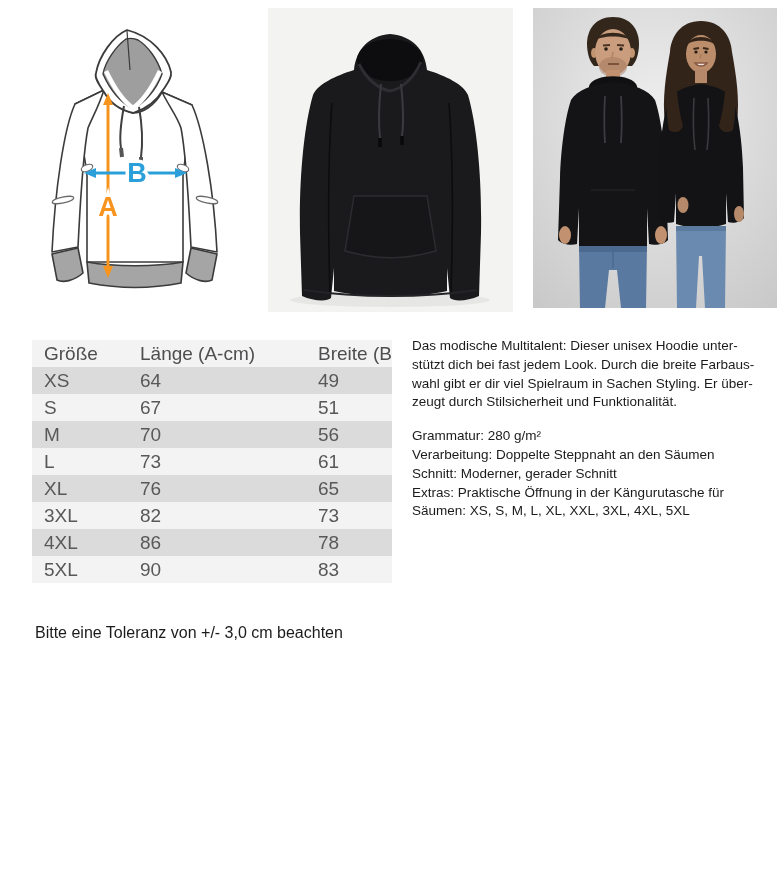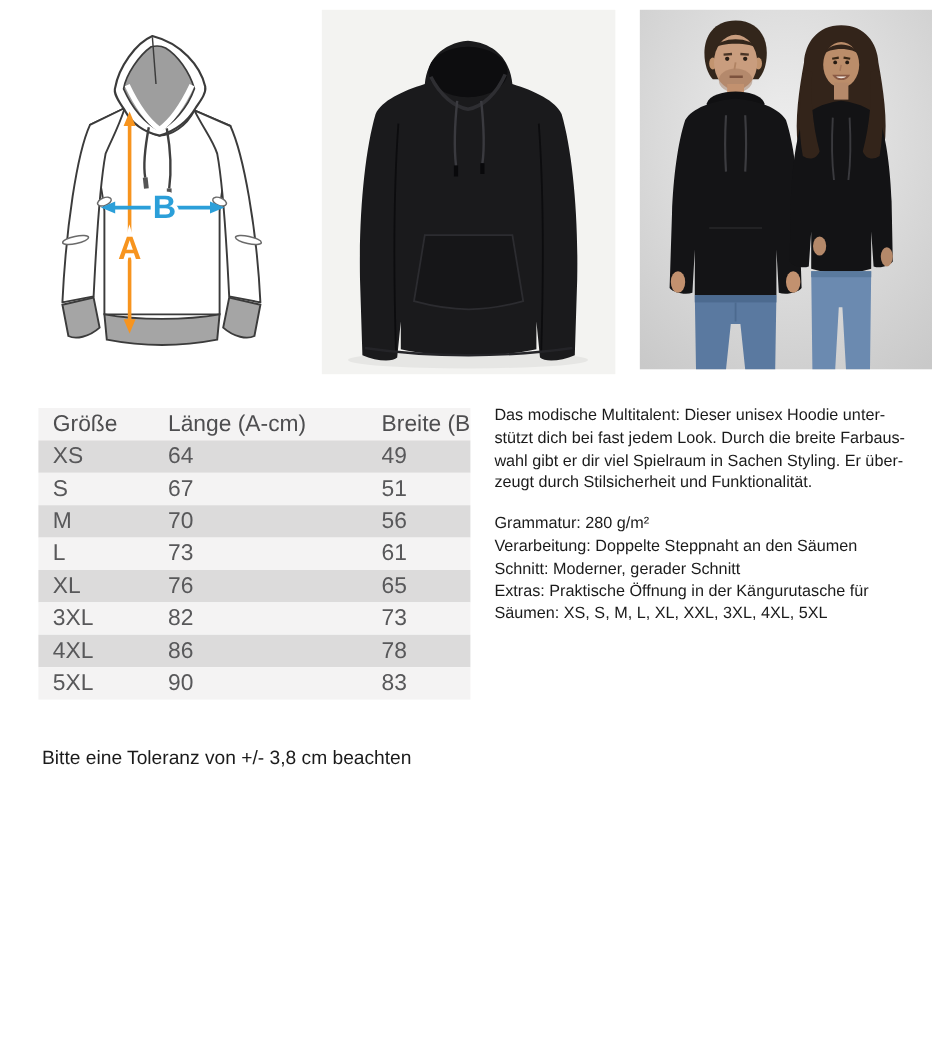--- a/index.html
+++ b/index.html
@@ -249,21 +249,21 @@
         </div>
 
         <div class="trow">
           <div class="tcell c1">5XL</div>
           <div class="tcell c2">90</div>
           <div class="tcell c3">83</div>
         </div>
       </div>
   </div>
 
-  <div class="note">Bitte eine Toleranz von +/- 3,8 cm beachten</div>
+  <div class="note">Bitte eine Toleranz von +/- 3,0 cm beachten</div>
 
   <div class="description">
     <div class="desc-intro">
 
     <div class="desc-line">Das modische Multitalent: Dieser unisex Hoodie unter-</div>
         <div class="desc-line">stützt dich bei fast jedem Look. Durch die breite Farbaus-</div>
         <div class="desc-line">wahl gibt er dir viel Spielraum in Sachen Styling. Er über-</div>
         <div class="desc-line">zeugt durch Stilsicherheit und Funktionalität.</div>
       </div>
     <div class="desc-specs">

